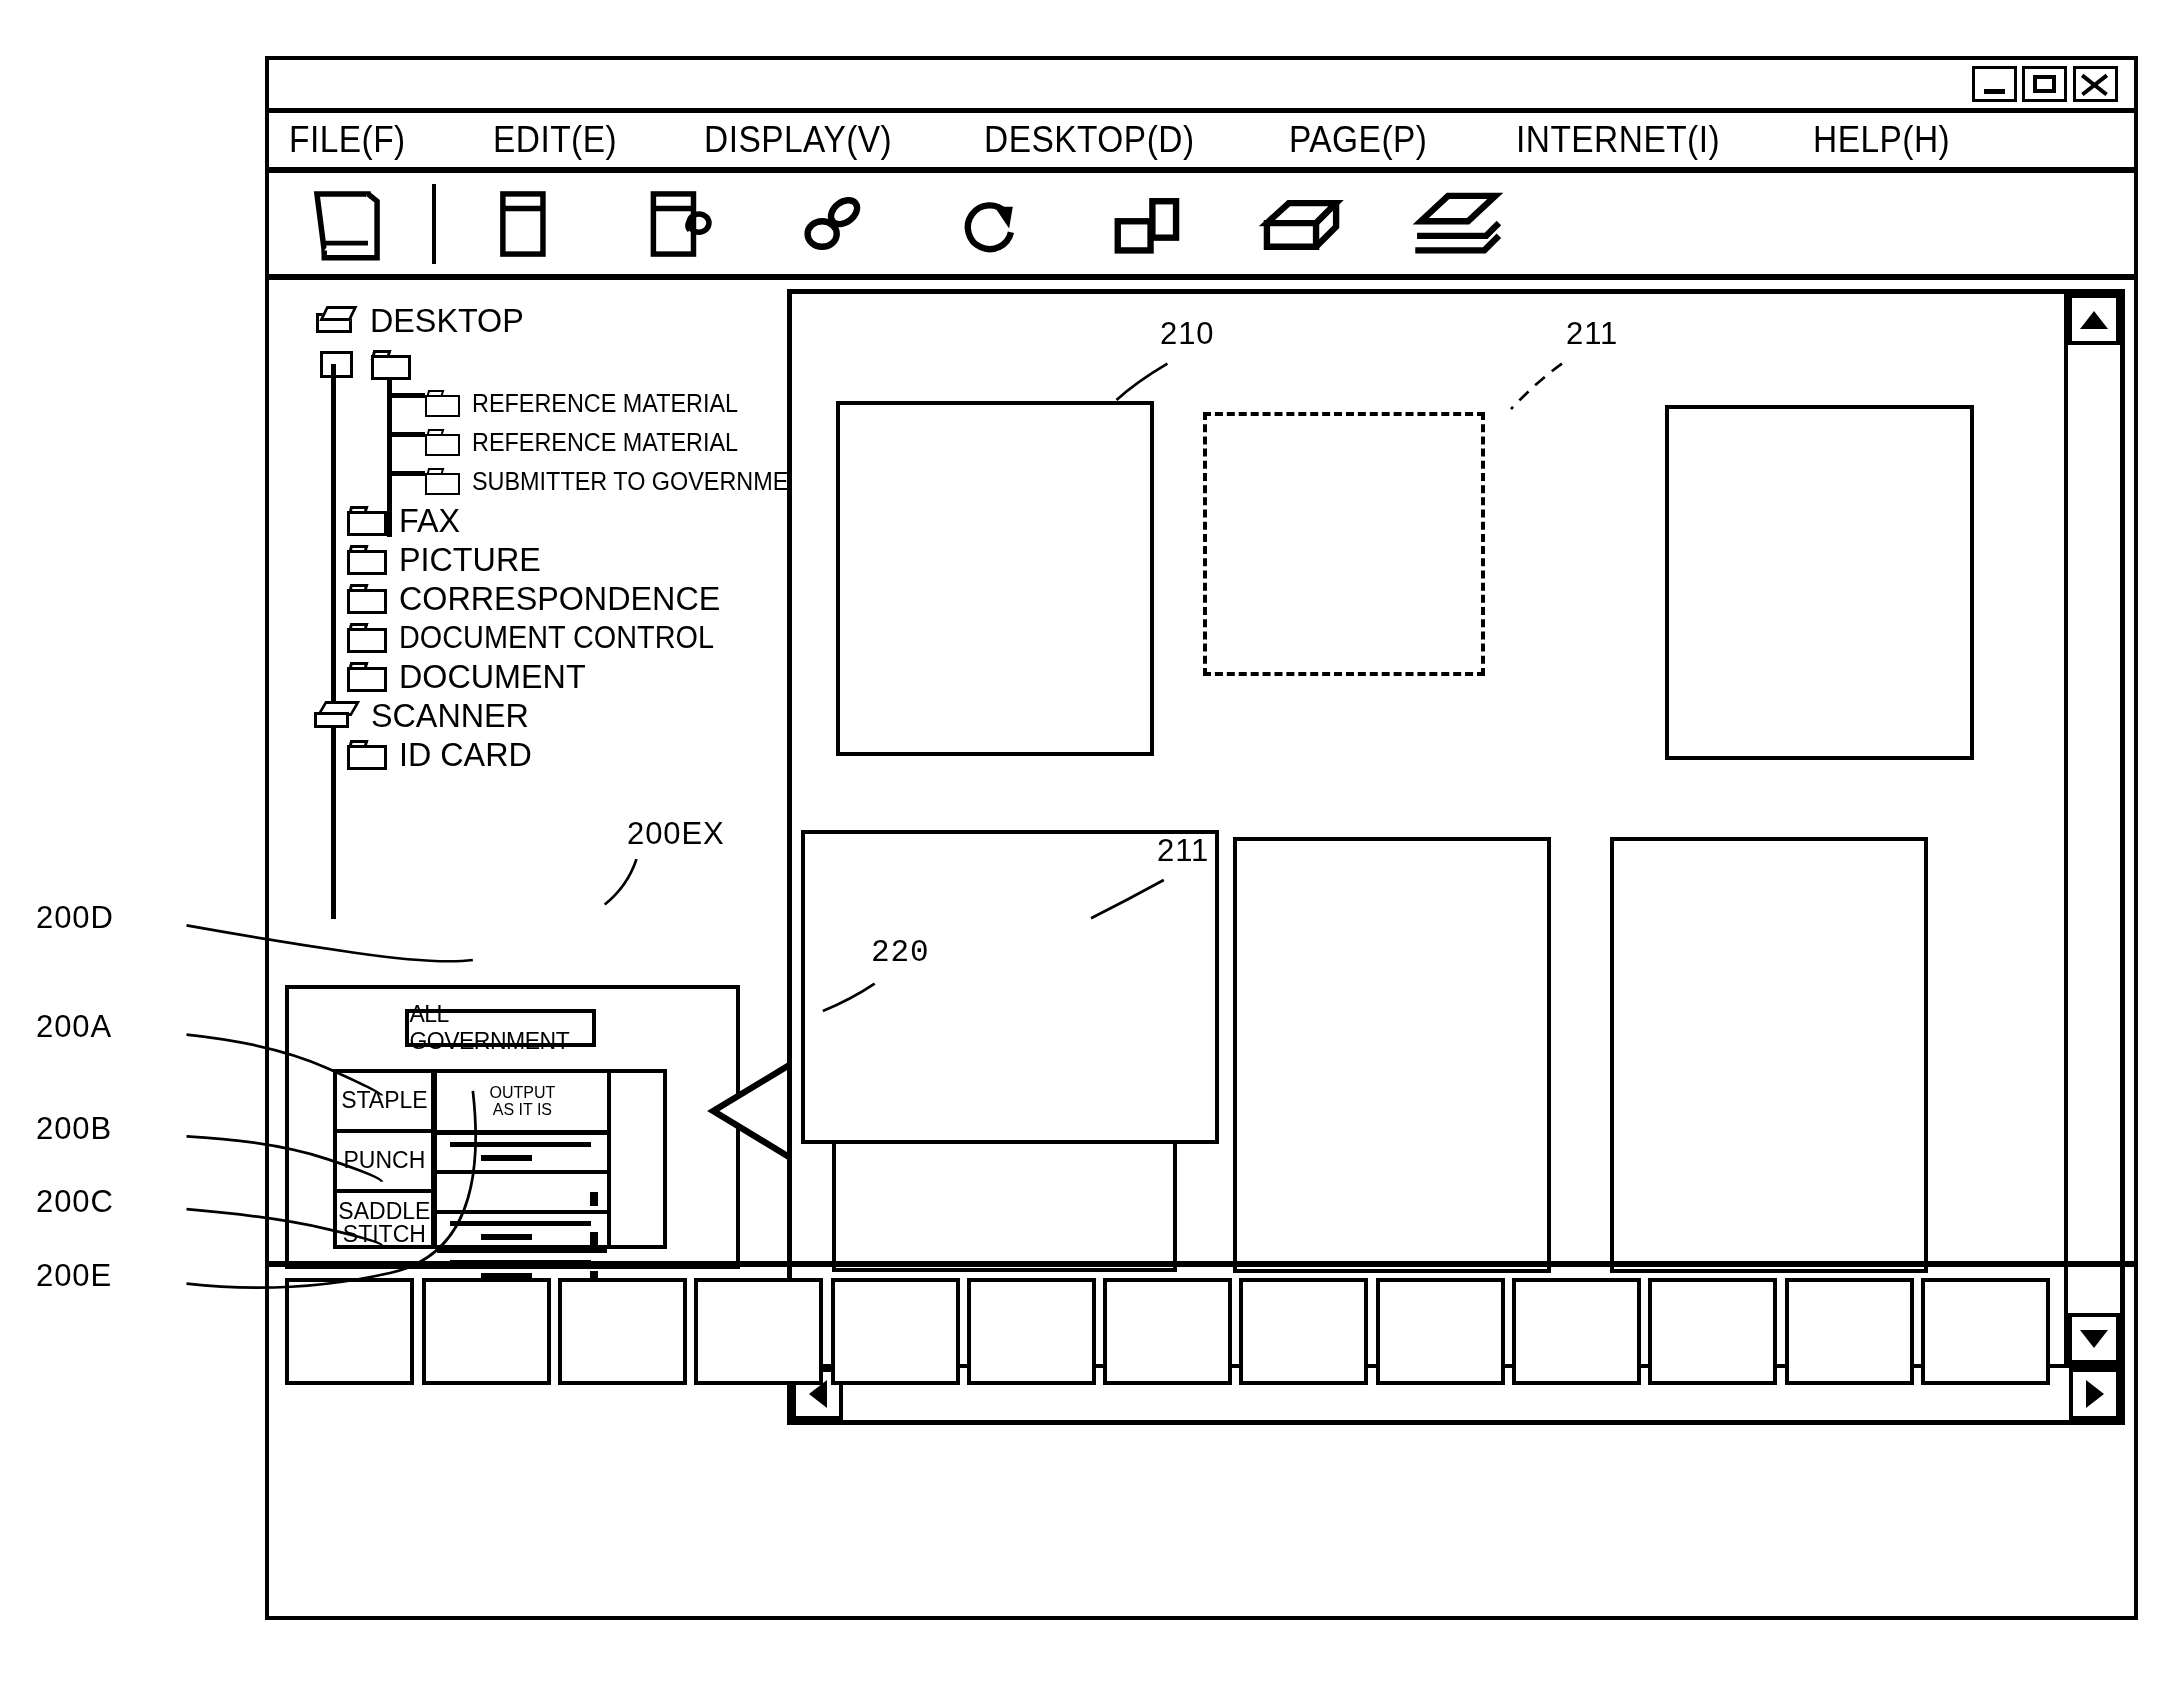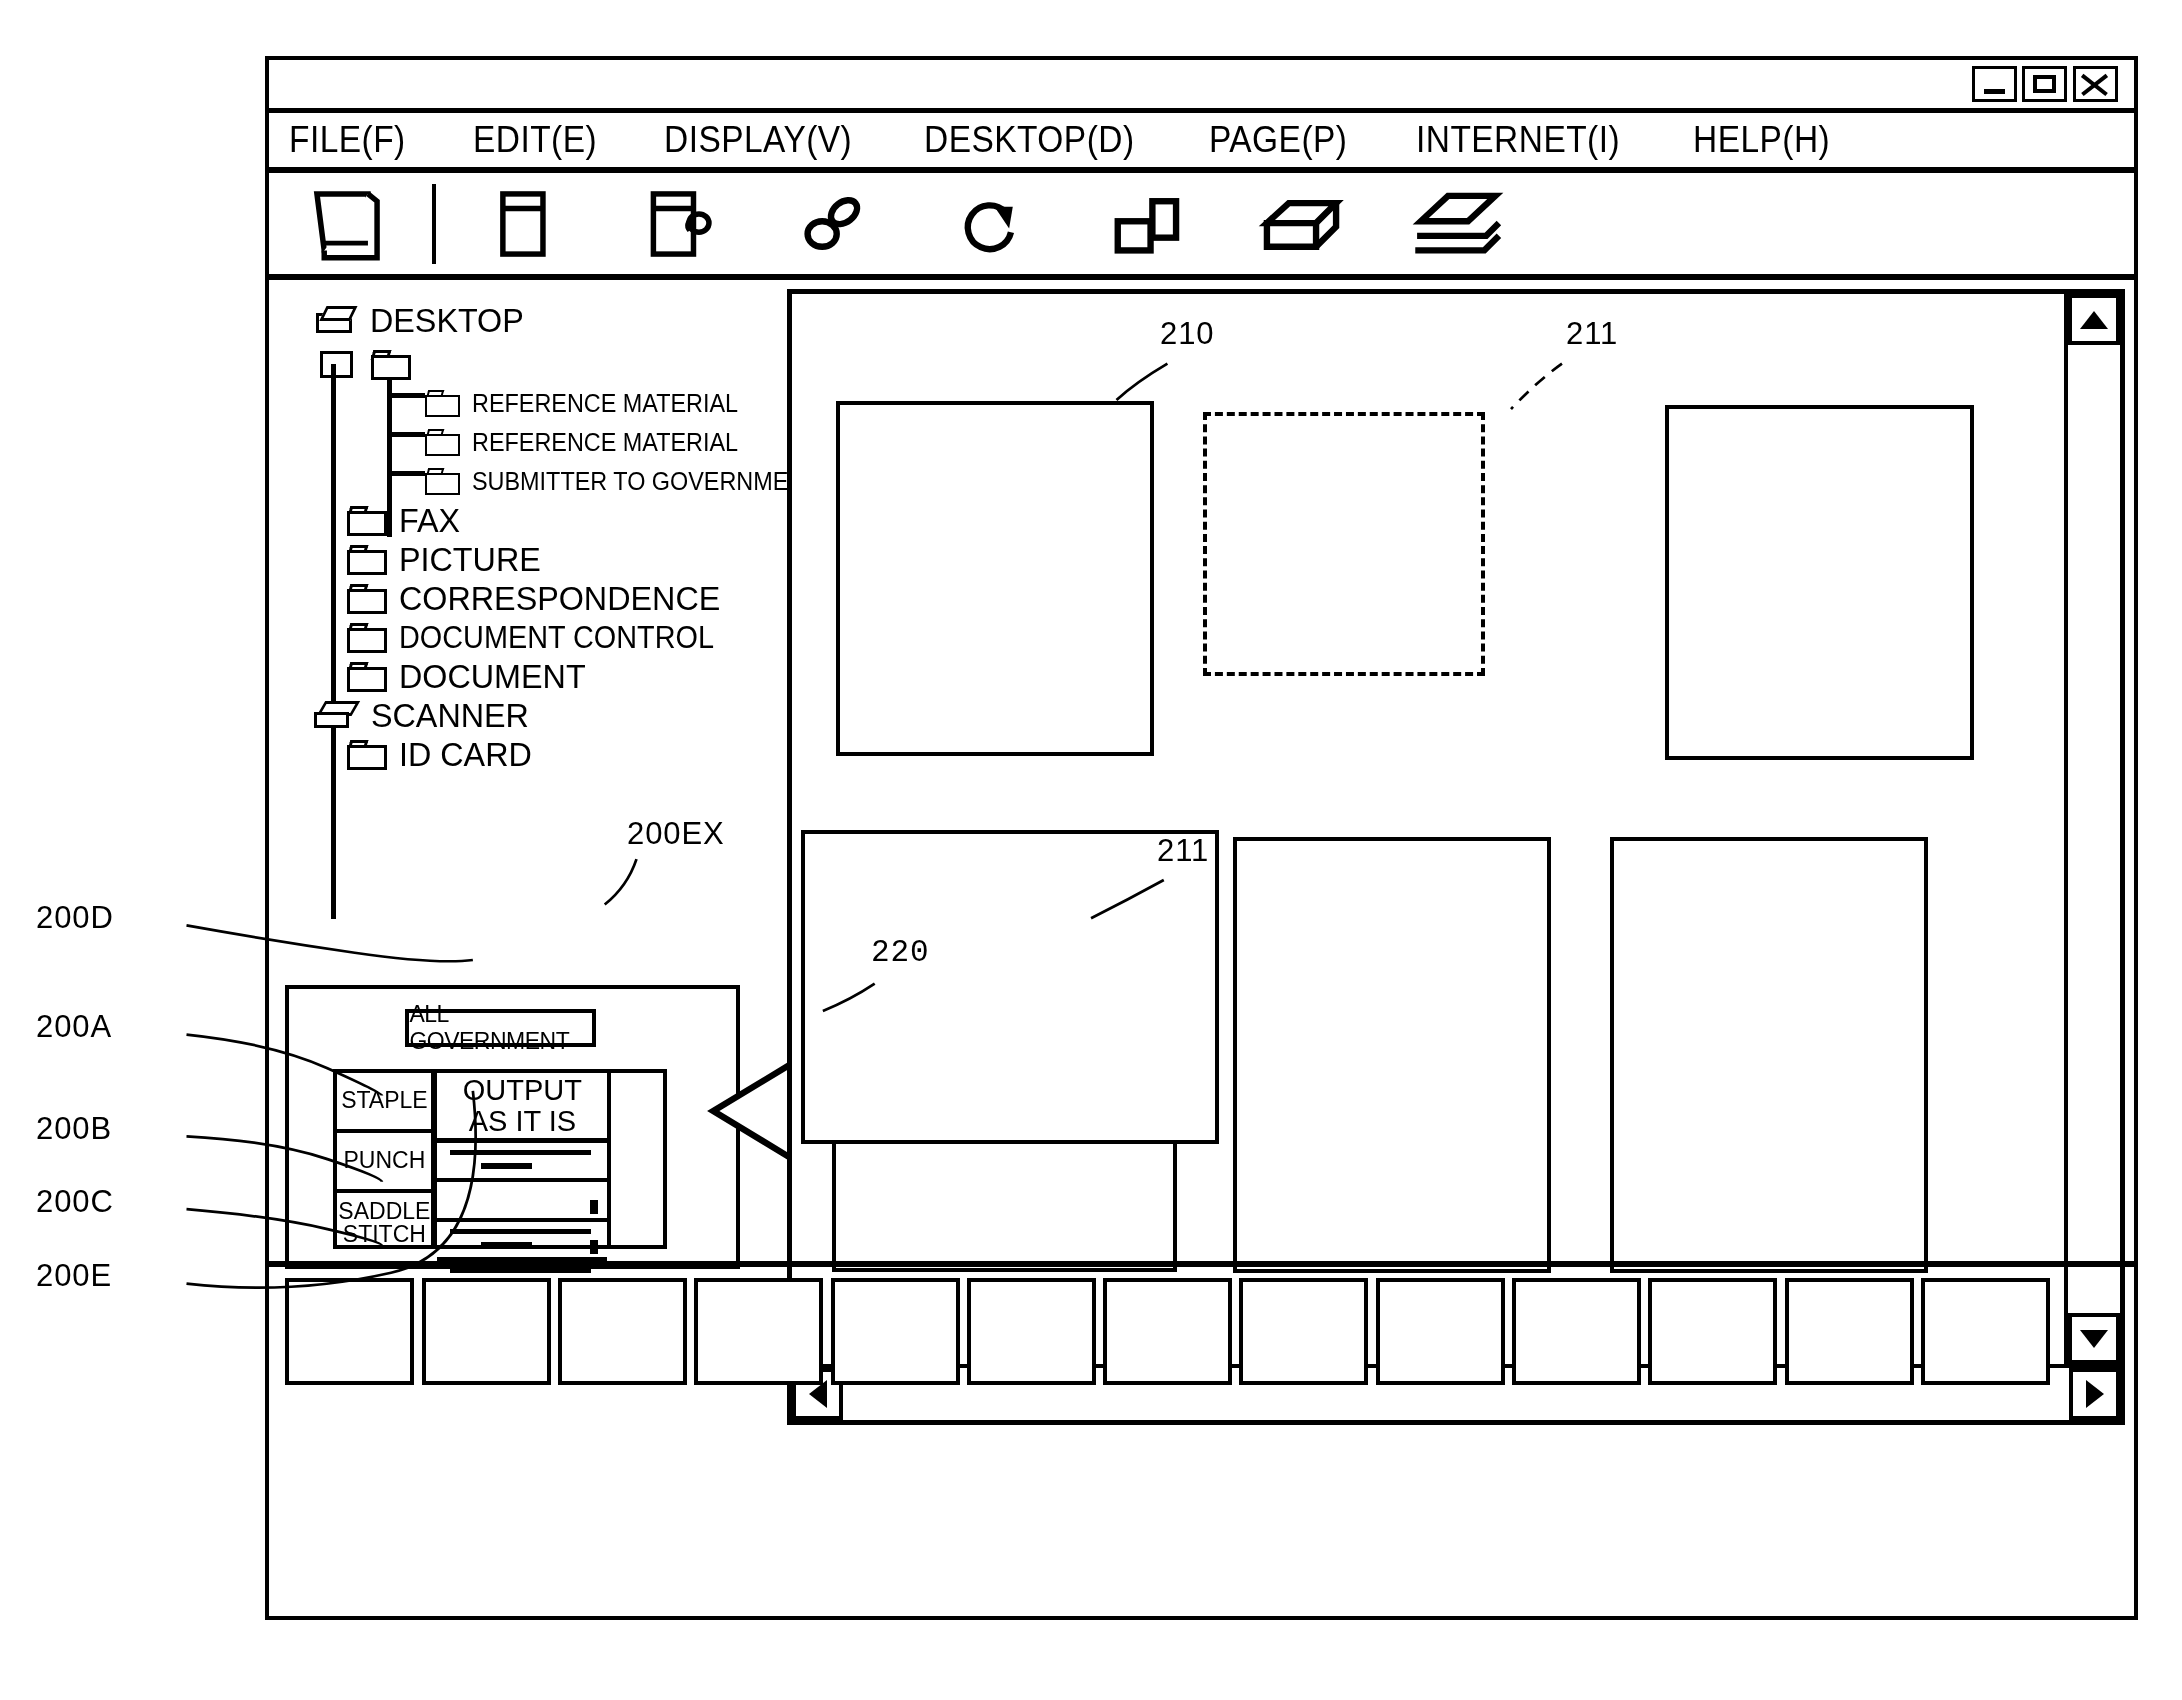--- a/index.html
+++ b/index.html
@@ -64,20 +64,21 @@
   .win-btn .glyph-close-b { transform: rotate(-38deg); }
 
   
   .menubar {
     height: 60px;
     border-bottom: 6.4px solid #000;
     box-sizing: border-box;
     display: flex;
     align-items: center;
     padding-left: 20px;
+    gap: 20px;
   }
   .menu-item {
     font-size: 36px;
     letter-spacing: 0.5px;
     margin-right: 58px;
     white-space: nowrap;
     font-family: "Liberation Sans", sans-serif;
     transform: scaleX(0.93);
     transform-origin: left center;
   }
@@ -252,26 +253,26 @@
 
   .printer {
     position: absolute;
     left: 144px; top: 80px;
     width: 178px; height: 180px;
     border: 4.5px solid #000;
     box-sizing: border-box;
     background: #fff;
   }
   .printer-head {
-    height: 70px;
+    height: 62px;
     border-bottom: 5.5px solid #000;
     box-sizing: border-box;
     display: flex; align-items: center; justify-content: center;
     text-align: center;
-    font-size: 29px;
+    font-size: 16px;
     line-height: 1.05;
   }
   .tray {
     height: 39px;
     border-bottom: 4.5px solid #000;
     box-sizing: border-box;
     position: relative;
   }
   .tray:last-child { border-bottom: none; }
   .tray .bar-a {

